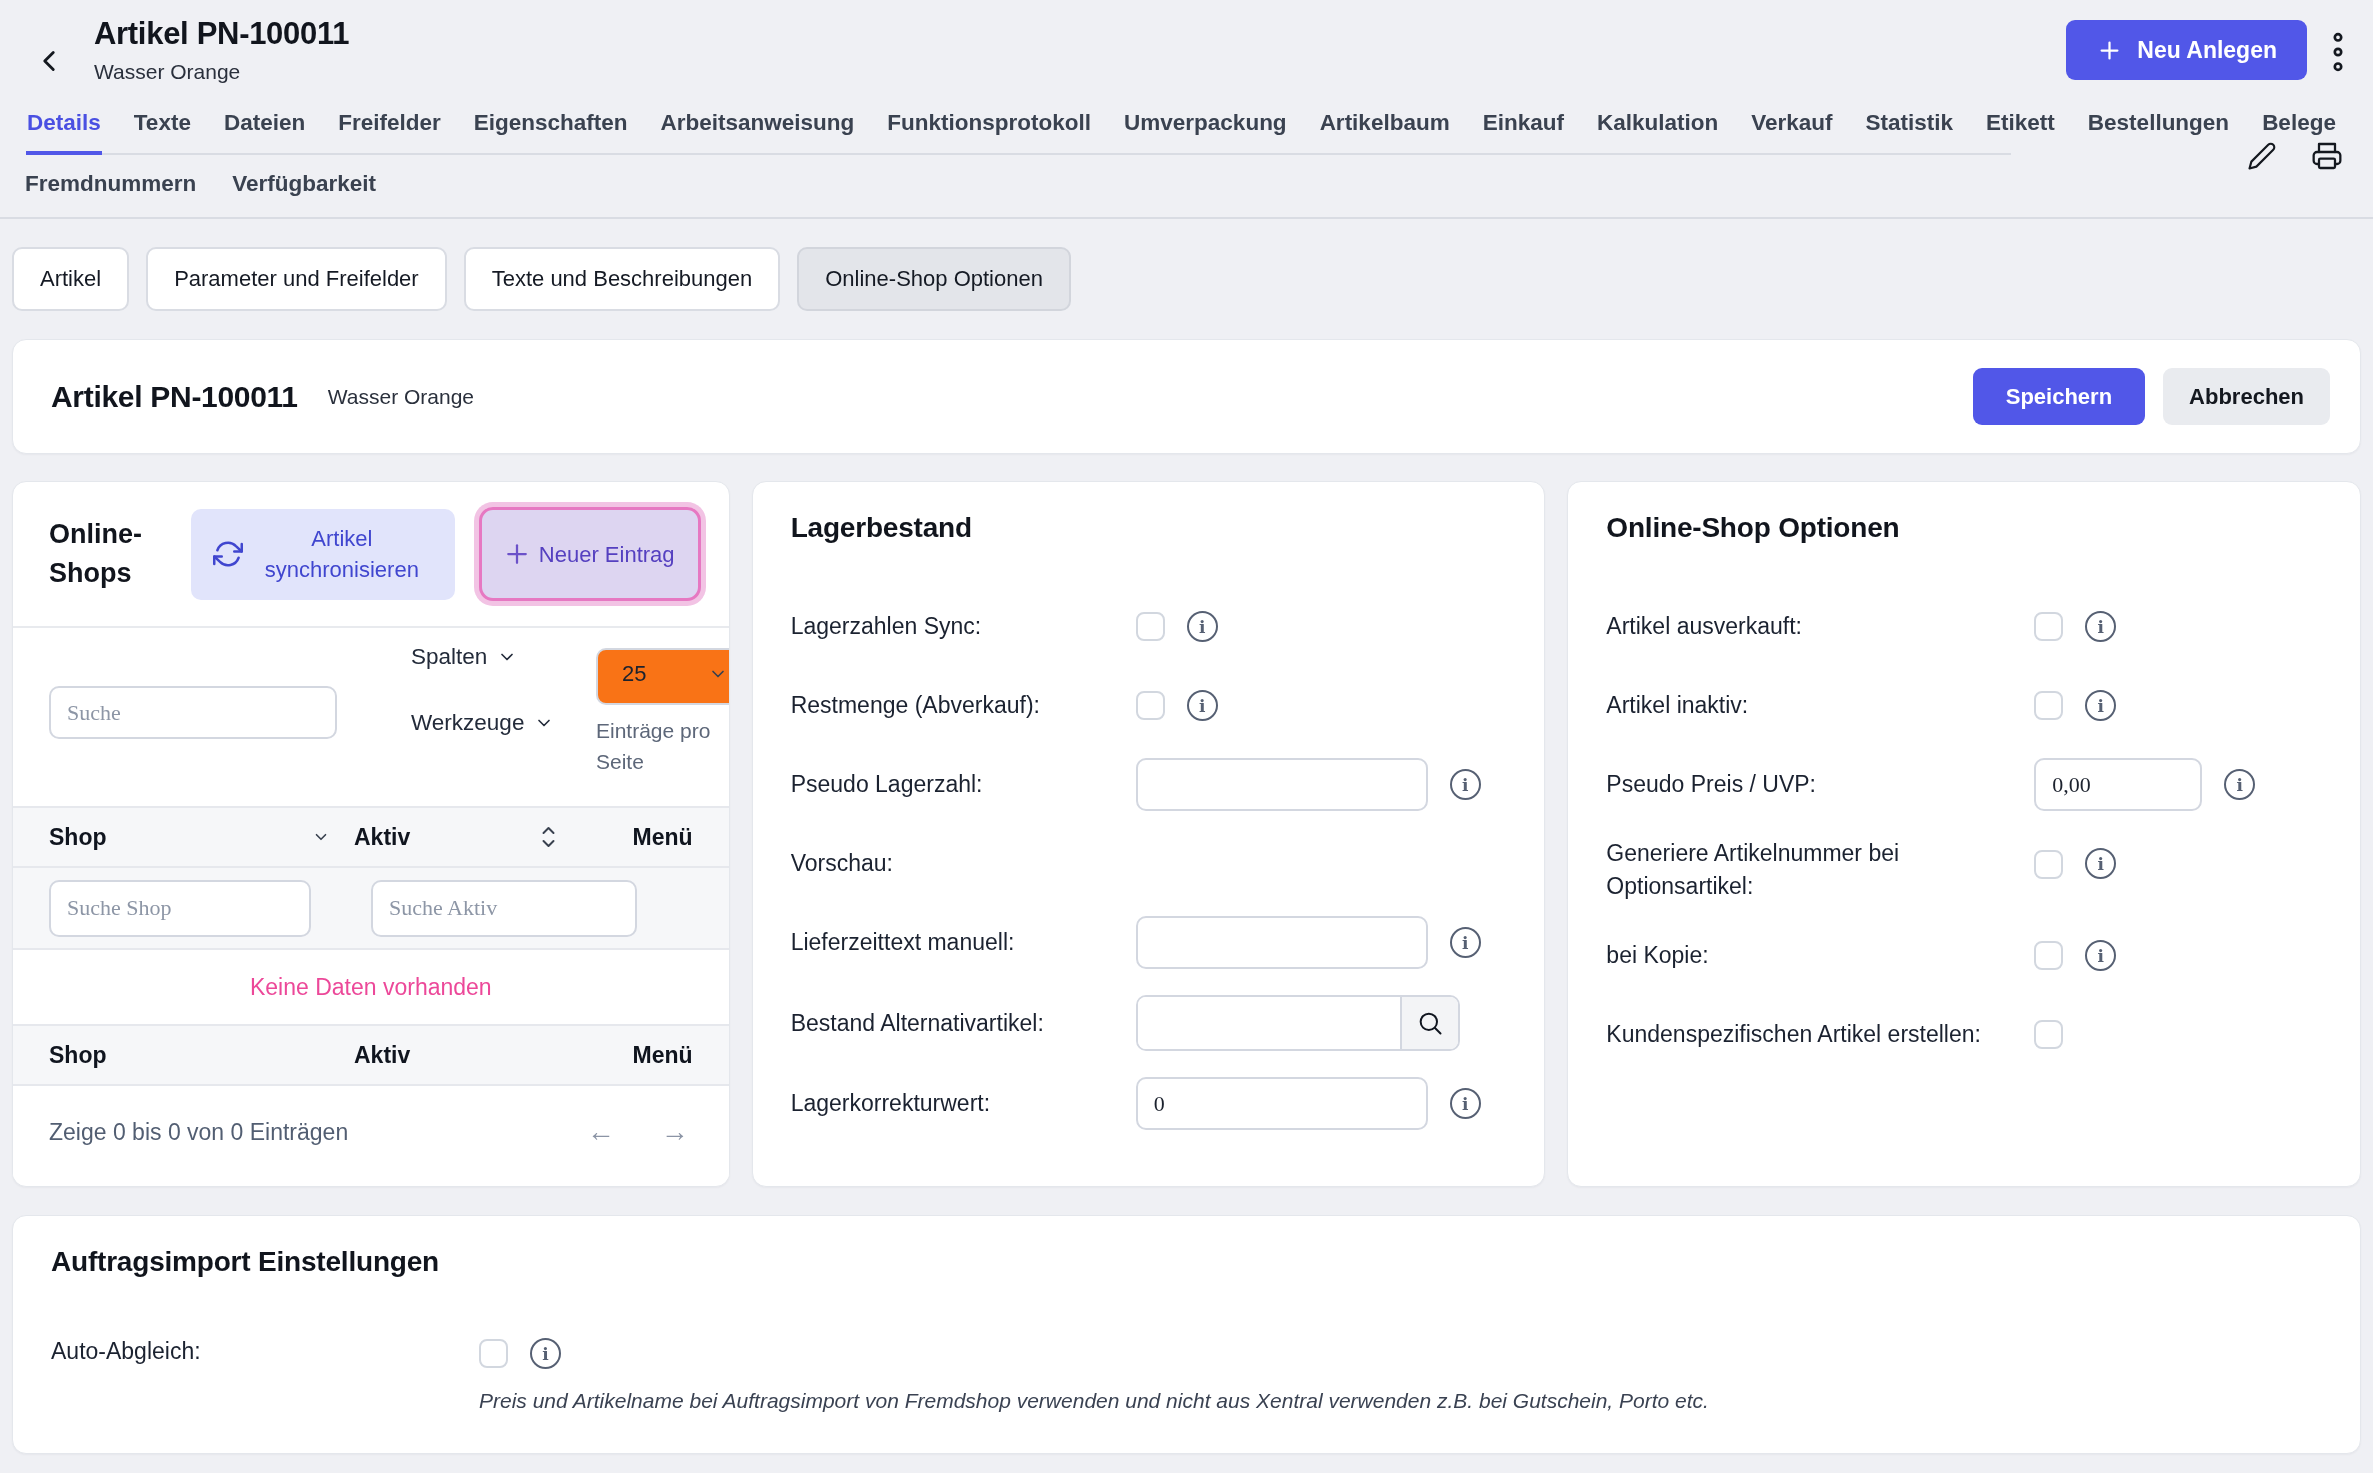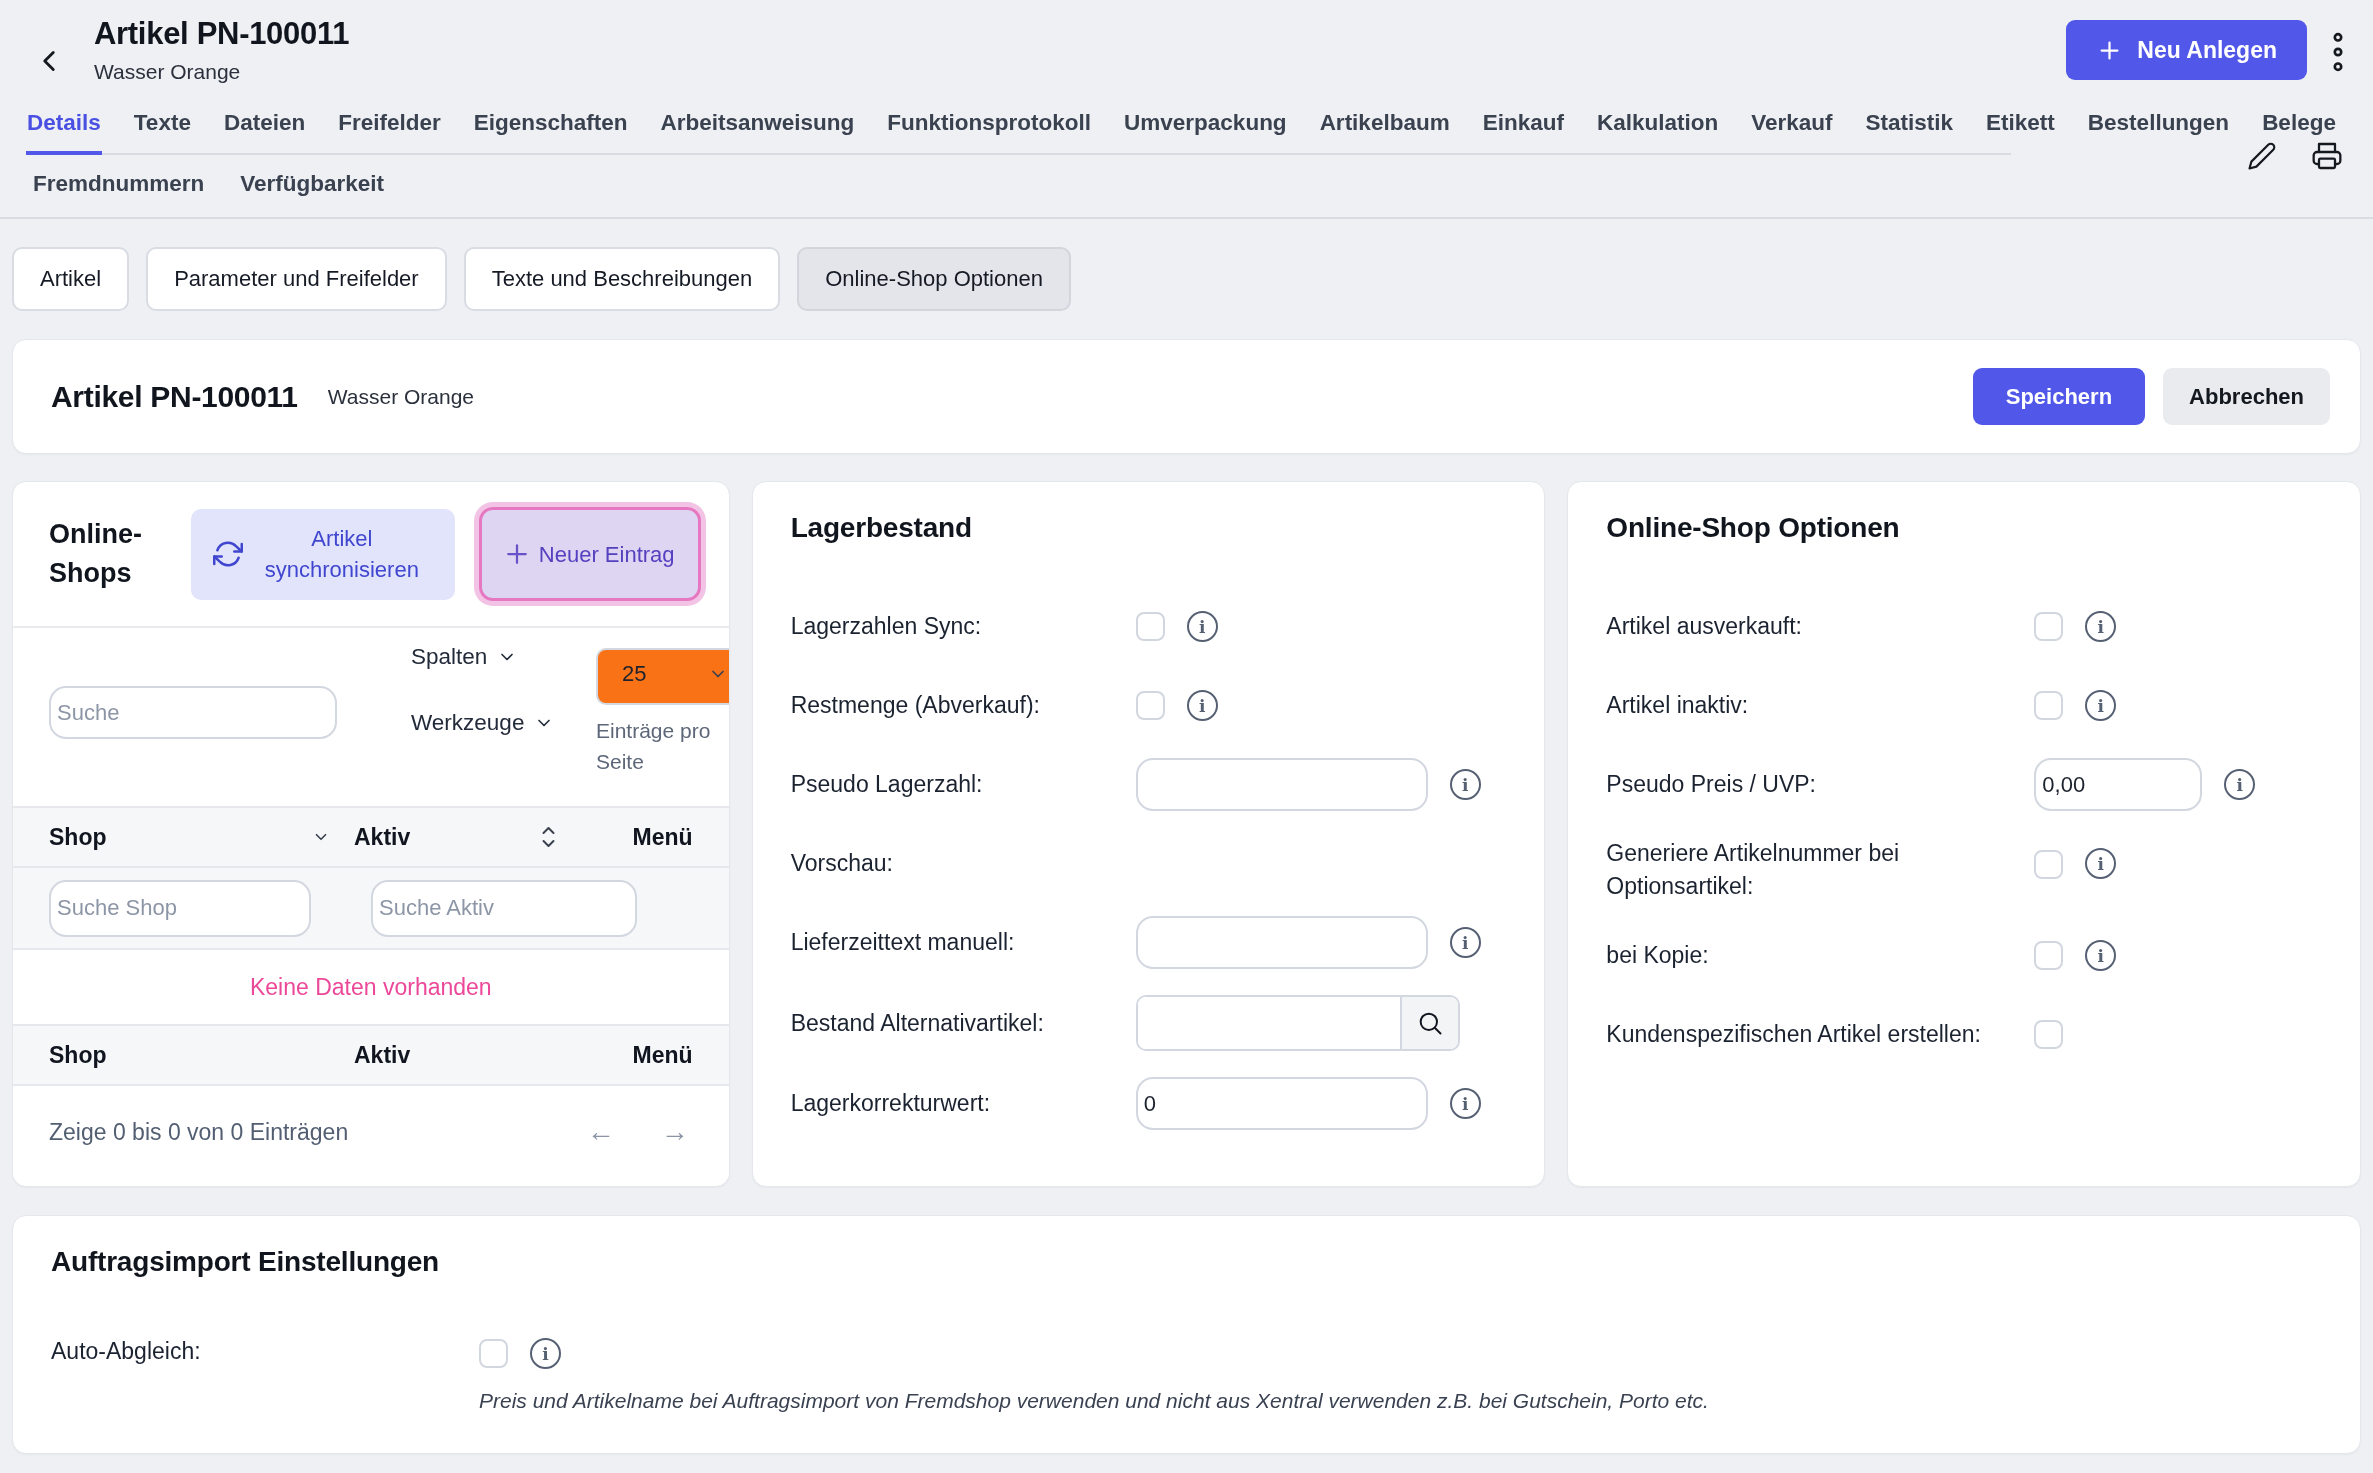--- a/index.html
+++ b/index.html
@@ -23,21 +23,21 @@
     border:none; border-radius:9px; height:60px; padding:0 30px; font-size:23px; font-weight:600;
     font-family:inherit; cursor:pointer; margin-top:4px; }
   .kebab-btn { background:none; border:none; cursor:pointer; margin:16px 0 0 24px; }
 
   
   .tabs-area { position:relative; padding:0 0 0 26px; }
   .tabs-row1 { display:flex; gap:31px; width:1985px; border-bottom:2px solid #d9dce3; align-items:flex-end; }
   .tab { background:none; border:none; font-family:inherit; font-size:22.5px; font-weight:600;
     color:#3a4250; padding:10px 1px 15px; cursor:pointer; border-bottom:4px solid transparent; margin-bottom:-2px; white-space:nowrap; }
   .tab.active { color:#4a50e2; border-bottom-color:#5157e8; }
-  .tabs-row2 { display:flex; gap:34px; border-bottom:2px solid #d9dce3; margin-left:-26px; padding-left:32px; }
+  .tabs-row2 { display:flex; gap:34px; border-bottom:2px solid #d9dce3; margin-left:-26px; padding-left:24px; }
   .tab2 { background:none; border:none; font-family:inherit; font-size:22.5px; font-weight:600;
     color:#3a4250; padding:16px 1px 20px; cursor:pointer; white-space:nowrap; }
   .tab-icons { position:absolute; right:30px; top:40px; display:flex; gap:34px; align-items:center; }
   .icon-btn { background:none; border:none; cursor:pointer; color:#14181f; }
 
   
   .pills { display:flex; gap:17px; padding:28px 12px 0; }
   .pill { background:#fff; border:2px solid #d9dce3; border-radius:10px; padding:0 26px; height:64px;
     font-family:inherit; font-size:22px; color:#151a24; cursor:pointer; white-space:nowrap; }
   .pill.active { background:#e3e5ea; border-color:#d2d5dc; }
@@ -64,22 +64,22 @@
   .btn-sync { flex:1; display:flex; align-items:center; gap:8px; background:#e1e4fb; color:#4046cf;
     border:none; border-radius:10px; height:91px; padding:0 22px; font-family:inherit; font-size:22px;
     font-weight:500; line-height:31px; cursor:pointer; }
   .btn-sync .txt { flex:1; text-align:center; }
   .btn-newentry { width:222px; display:flex; align-items:center; gap:4px; background:#ddd5f1; color:#5540c0;
     border:3px solid #e678c2; box-shadow:0 0 0 5px #f2c3e4; border-radius:14px; height:94px; padding:0 20px;
     font-family:inherit; font-size:22px; font-weight:500; line-height:31px; cursor:pointer; margin-right:6px; }
   .btn-newentry .txt { flex:1; text-align:center; }
 
   .shops-toolbar { position:relative; height:178px; }
-  .inp { border:2px solid #d3d7e0; border-radius:17px; font-family:Liberation Sans, sans-serif; font-size:22px; color:#1c222e;
-    padding:0 6px; background:#fff; outline:none; }
+  .inp { border:2px solid #d3d7e0; border-radius:10px; font-family:Liberation Serif, serif; font-size:22px; color:#1c222e;
+    padding:0 16px; background:#fff; outline:none; }
   .inp::placeholder { color:#8d96a6; }
   .search-input { position:absolute; left:36px; top:58px; width:288px; height:53px; }
   .dd-col { position:absolute; left:398px; top:16px; display:flex; flex-direction:column; gap:40px; align-items:flex-start; }
   .dd-btn { display:flex; align-items:center; gap:10px; background:none; border:none; font-family:inherit;
     font-size:22.5px; font-weight:500; color:#232b3a; cursor:pointer; }
   .size-col { position:absolute; left:583px; top:20px; width:150px; }
   .size-select { display:flex; align-items:center; justify-content:space-between; border:2px solid #d3d7e0;
     border-radius:10px; height:57px; padding:0 16px 6px 24px; font-size:22px; color:#1c222e; background:#f97316; cursor:pointer; }
   .size-caption { font-size:21px; color:#5d6779; line-height:31px; margin-top:10px; }
 

